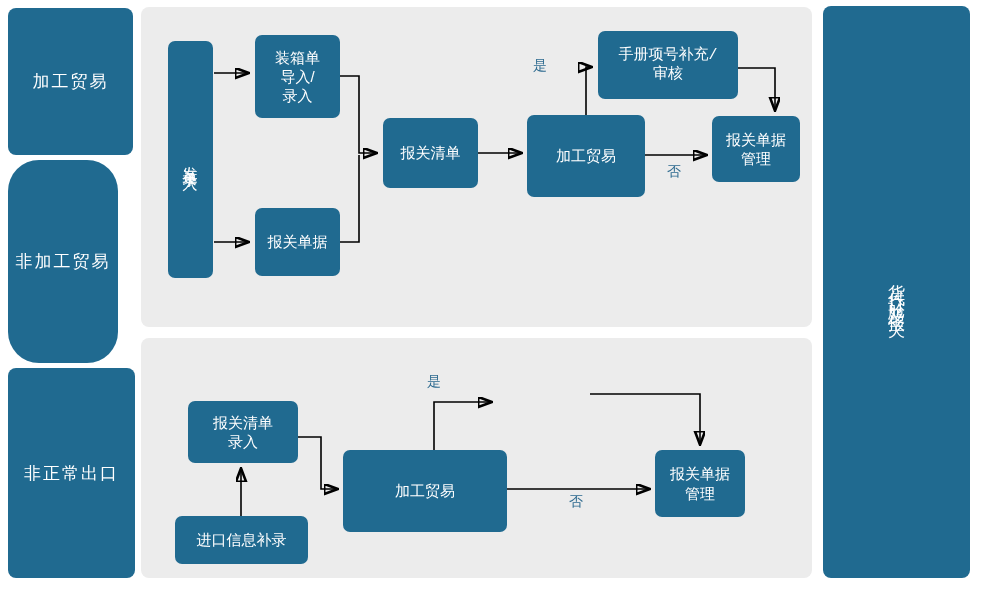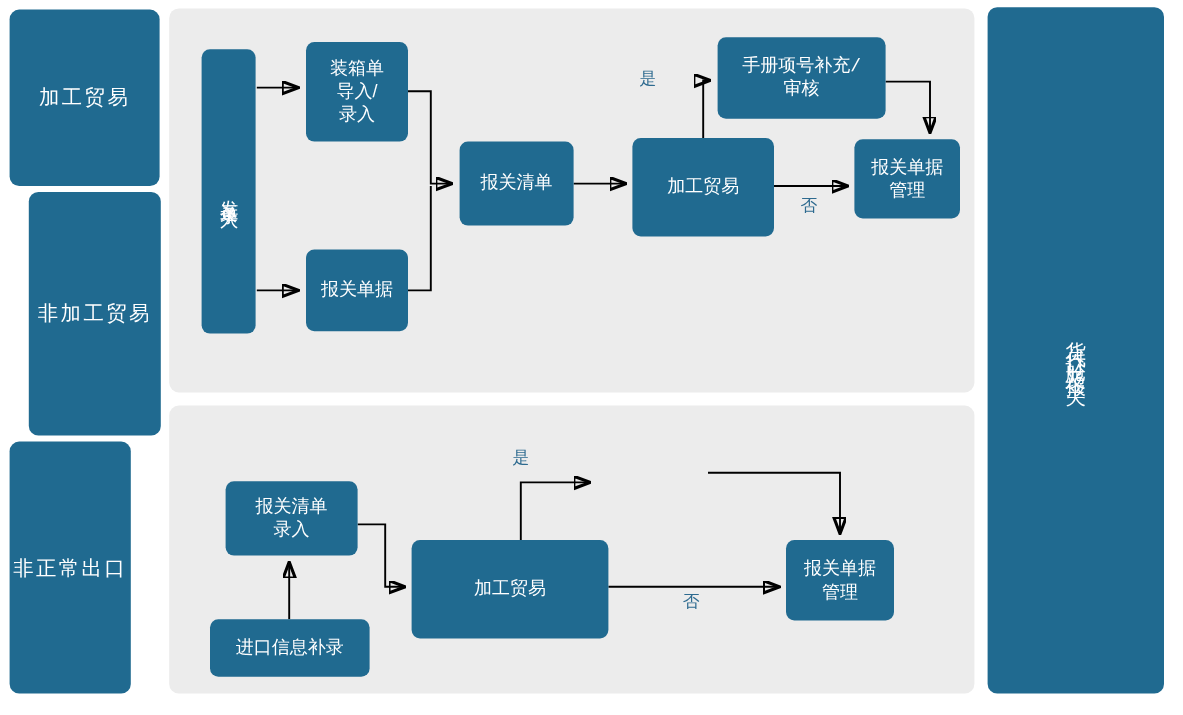--- a/index.html
+++ b/index.html
@@ -26,24 +26,24 @@
   svg.edges path,svg.edges line{stroke:#000;stroke-width:1.6;fill:none;}
 </style>
 </head>
 <body>
 
 <div id="stage">
 
   <div class="panel" style="left:8px;top:8px;width:125px;height:147px;">
     <span>加工贸易</span>
   </div>
-  <div class="panel" style="left:24px;top:160px;width:110px;height:203px;">
+  <div class="panel" style="left:8px;top:160px;width:110px;height:203px;border-radius:31px;">
     <span>非加工贸易</span>
   </div>
-  <div class="panel" style="left:8px;top:368px;width:101px;height:210px;">
+  <div class="panel" style="left:8px;top:368px;width:127px;height:210px;">
     <span>非正常出口</span>
   </div>
 
   <div class="zone" style="left:141px;top:7px;width:671px;height:320px;"></div>
   <div class="zone" style="left:141px;top:338px;width:671px;height:240px;"></div>
 
   <svg class="edges" viewBox="0 0 986 596">
     <defs>
       <marker id="arw" markerWidth="9" markerHeight="9" refX="8" refY="3.2" orient="auto" markerUnits="strokeWidth">
         <path d="M0,0 L8.5,3.2 L0,6.4 z" fill="#000" stroke="none"></path>

